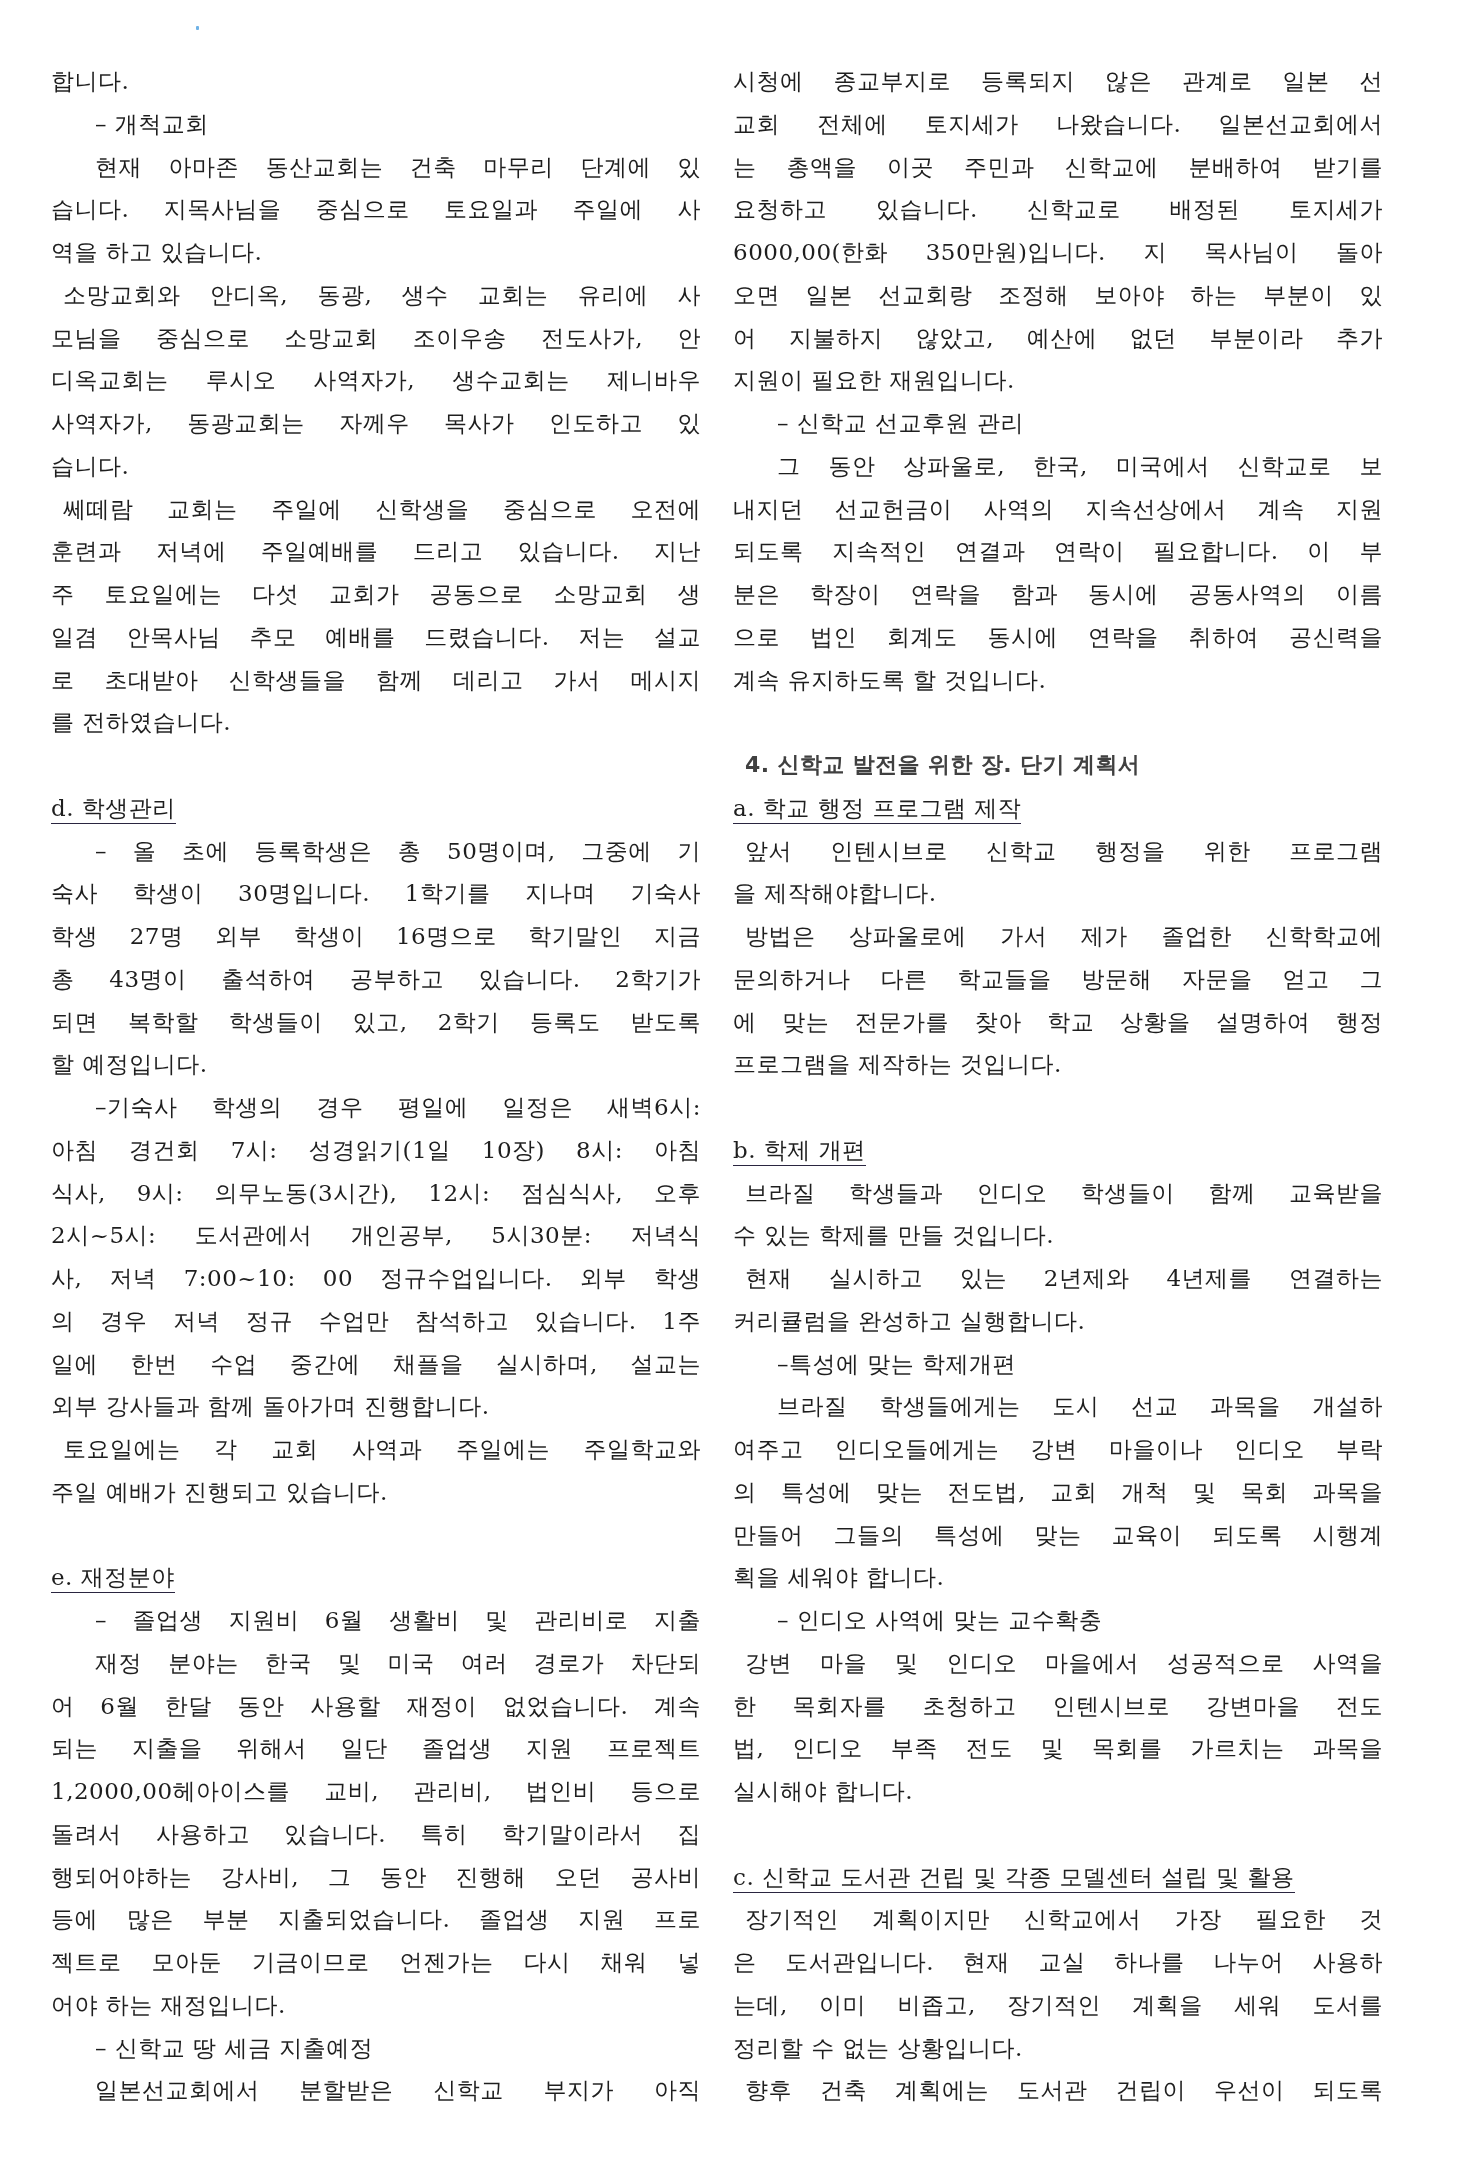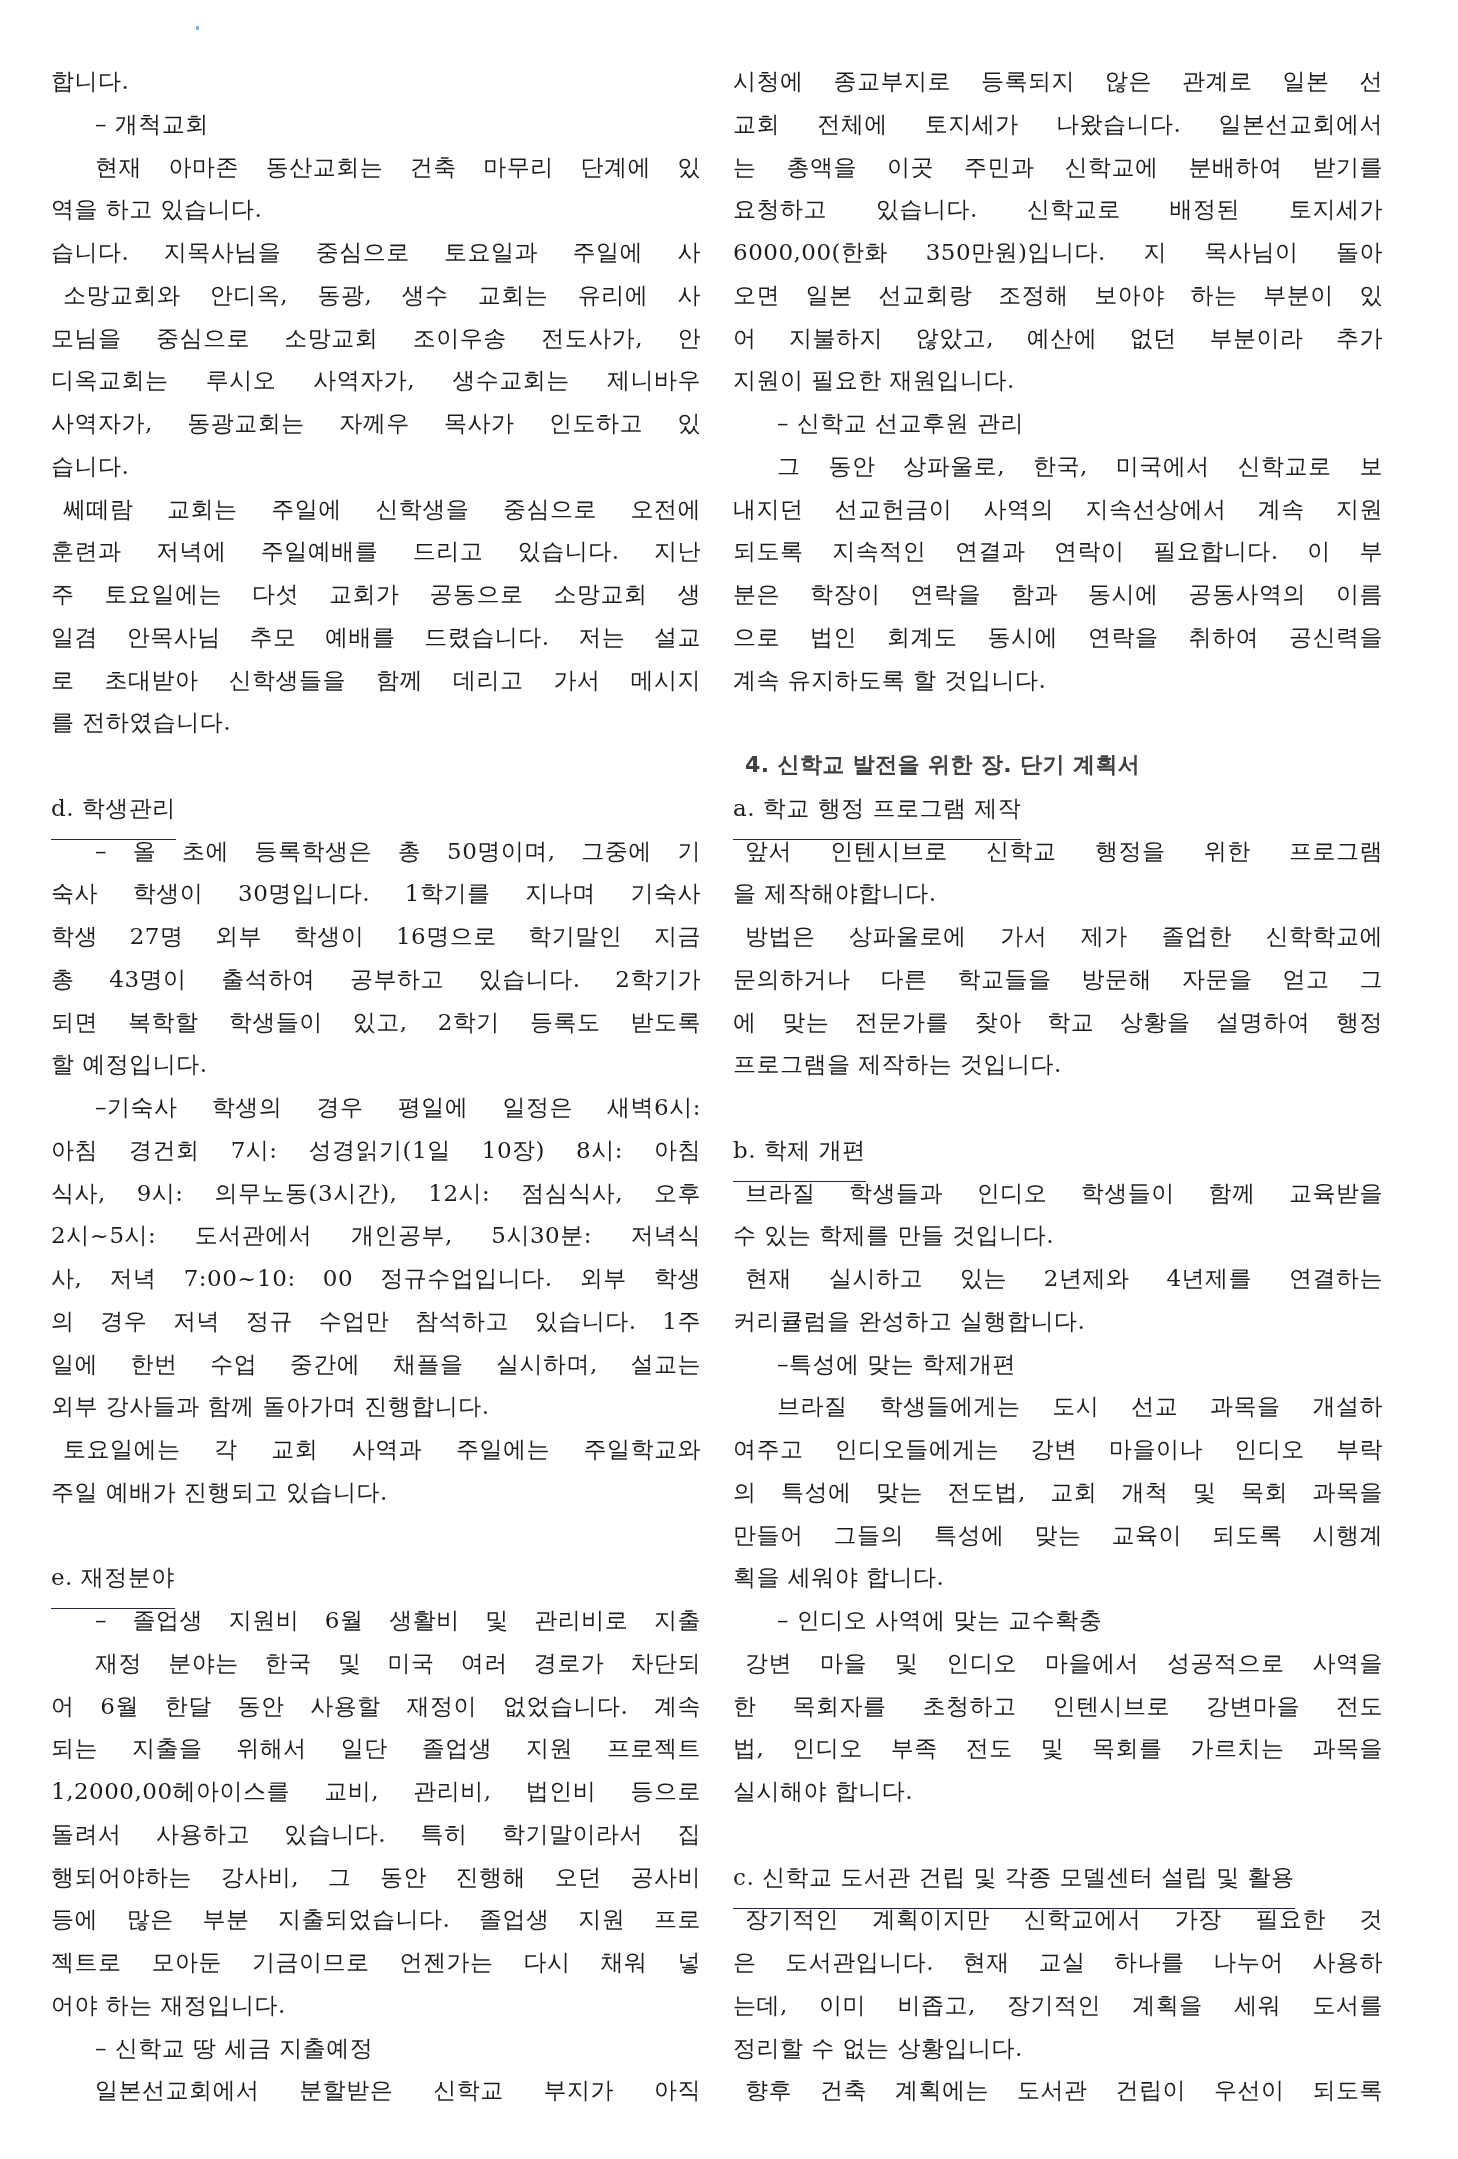--- a/index.html
+++ b/index.html
@@ -27,40 +27,40 @@
   }
   .line.last { text-align-last: left; }
   .line.blank { text-align-last: left; }
   .line.indent { padding-left: 44px; }
   .line.sindent { padding-left: 12px; }
   .line.heading-sub {
     text-align-last: left;
   }
   .line.heading-sub span.u {
     display: inline-block; line-height: 26px;
-    border-bottom: 1.5px solid #2a2540; padding-bottom: 18px;
+    border-bottom: 1.5px solid #2a2540; padding-bottom: 2px;
   }
   .line.heading-main {
     text-align-last: left; padding-left: 12px;
     font-family: "DejaVu Sans", "Liberation Sans", sans-serif;
     font-weight: bold; font-size: 22px; letter-spacing: 0.4px; color: #404040;
   }
   .line span.t { display: inline; }
 </style>
 </head>
 <body>
 
 <div class="page">
   <div class="scan-dot"></div>
   <div class="column left" id="col-left">
       <div class="line last"><span class="t">합니다.</span></div>
       <div class="line indent last"><span class="t">– 개척교회</span></div>
       <div class="line indent"><span class="t">현재 아마존 동산교회는 건축 마무리 단계에 있</span></div>
+      <div class="line "><span class="t">습니다. 지목사님을 중심으로 토요일과 주일에 사</span></div>
       <div class="line last"><span class="t">역을 하고 있습니다.</span></div>
-      <div class="line "><span class="t">습니다. 지목사님을 중심으로 토요일과 주일에 사</span></div>
       <div class="line sindent"><span class="t">소망교회와 안디옥, 동광, 생수 교회는 유리에 사</span></div>
       <div class="line "><span class="t">모님을 중심으로 소망교회 조이우송 전도사가, 안</span></div>
       <div class="line "><span class="t">디옥교회는 루시오 사역자가, 생수교회는 제니바우</span></div>
       <div class="line "><span class="t">사역자가, 동광교회는 자께우 목사가 인도하고 있</span></div>
       <div class="line last"><span class="t">습니다.</span></div>
       <div class="line sindent"><span class="t">쎄떼람 교회는 주일에 신학생을 중심으로 오전에</span></div>
       <div class="line "><span class="t">훈련과 저녁에 주일예배를 드리고 있습니다. 지난</span></div>
       <div class="line "><span class="t">주 토요일에는 다섯 교회가 공동으로 소망교회 생</span></div>
       <div class="line "><span class="t">일겸 안목사님 추모 예배를 드렸습니다. 저는 설교</span></div>
       <div class="line "><span class="t">로 초대받아 신학생들을 함께 데리고 가서 메시지</span></div>

